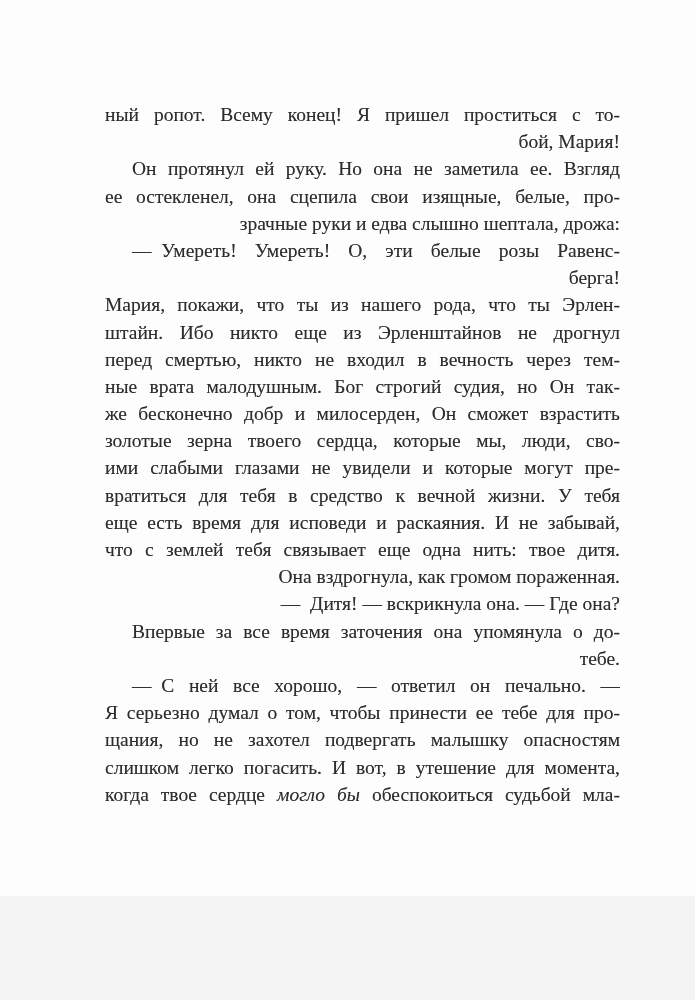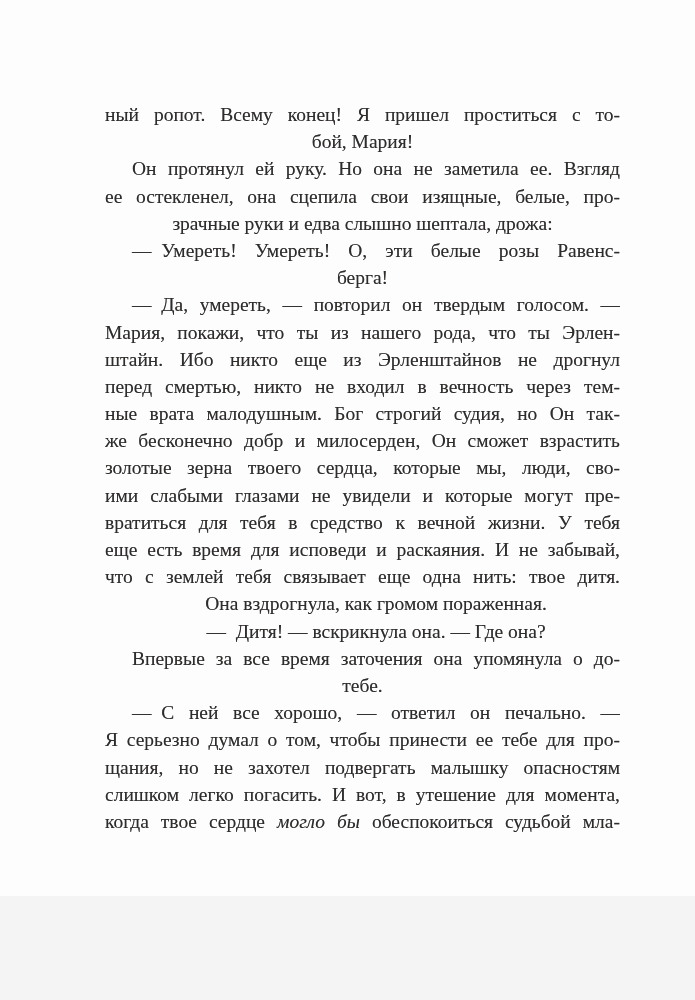--- a/index.html
+++ b/index.html
@@ -19,21 +19,21 @@
     left:105px;top:101px;
     width:515px;
     color:#2f2d2c;
     font-size:19.5px;
     text-shadow:0 0 .5px rgba(47,45,44,.45);
   }
   .line{
     height:27.2px;
     line-height:27.2px;
     overflow:hidden;
-    text-align:center;
+    text-align:right;
     white-space:normal;
   }
   .line.fill{
     text-align:justify;
     text-align-last:justify;
     -moz-text-align-last:justify;
   }
   .line.indent{
     text-indent:27px;
   }
@@ -54,21 +54,20 @@
 
 <div class="page">
   <div class="text-block">
       <div class="line fill">ный ропот. Всему конец! Я пришел проститься с то-</div>
       <div class="line">бой, Мария!</div>
       <div class="line fill indent">Он протянул ей руку. Но она не заметила ее. Взгляд</div>
       <div class="line fill">ее остекленел, она сцепила свои изящные, белые, про-</div>
       <div class="line">зрачные руки и едва слышно шептала, дрожа:</div>
       <div class="line fill indent">— Умереть! Умереть! О, эти белые розы Равенс-</div>
       <div class="line">берга!</div>
-      <div class="line fill indent">— Да, умереть, — повторил он твердым голосом. —</div>
       <div class="line fill">Мария, покажи, что ты из нашего рода, что ты Эрлен-</div>
       <div class="line fill">штайн. Ибо никто еще из Эрленштайнов не дрогнул</div>
       <div class="line fill">перед смертью, никто не входил в вечность через тем-</div>
       <div class="line fill">ные врата малодушным. Бог строгий судия, но Он так-</div>
       <div class="line fill">же бесконечно добр и милосерден, Он сможет взрастить</div>
       <div class="line fill">золотые зерна твоего сердца, которые мы, люди, сво-</div>
       <div class="line fill">ими слабыми глазами не увидели и которые могут пре-</div>
       <div class="line fill">вратиться для тебя в средство к вечной жизни. У тебя</div>
       <div class="line fill">еще есть время для исповеди и раскаяния. И не забывай,</div>
       <div class="line fill">что с землей тебя связывает еще одна нить: твое дитя.</div>

